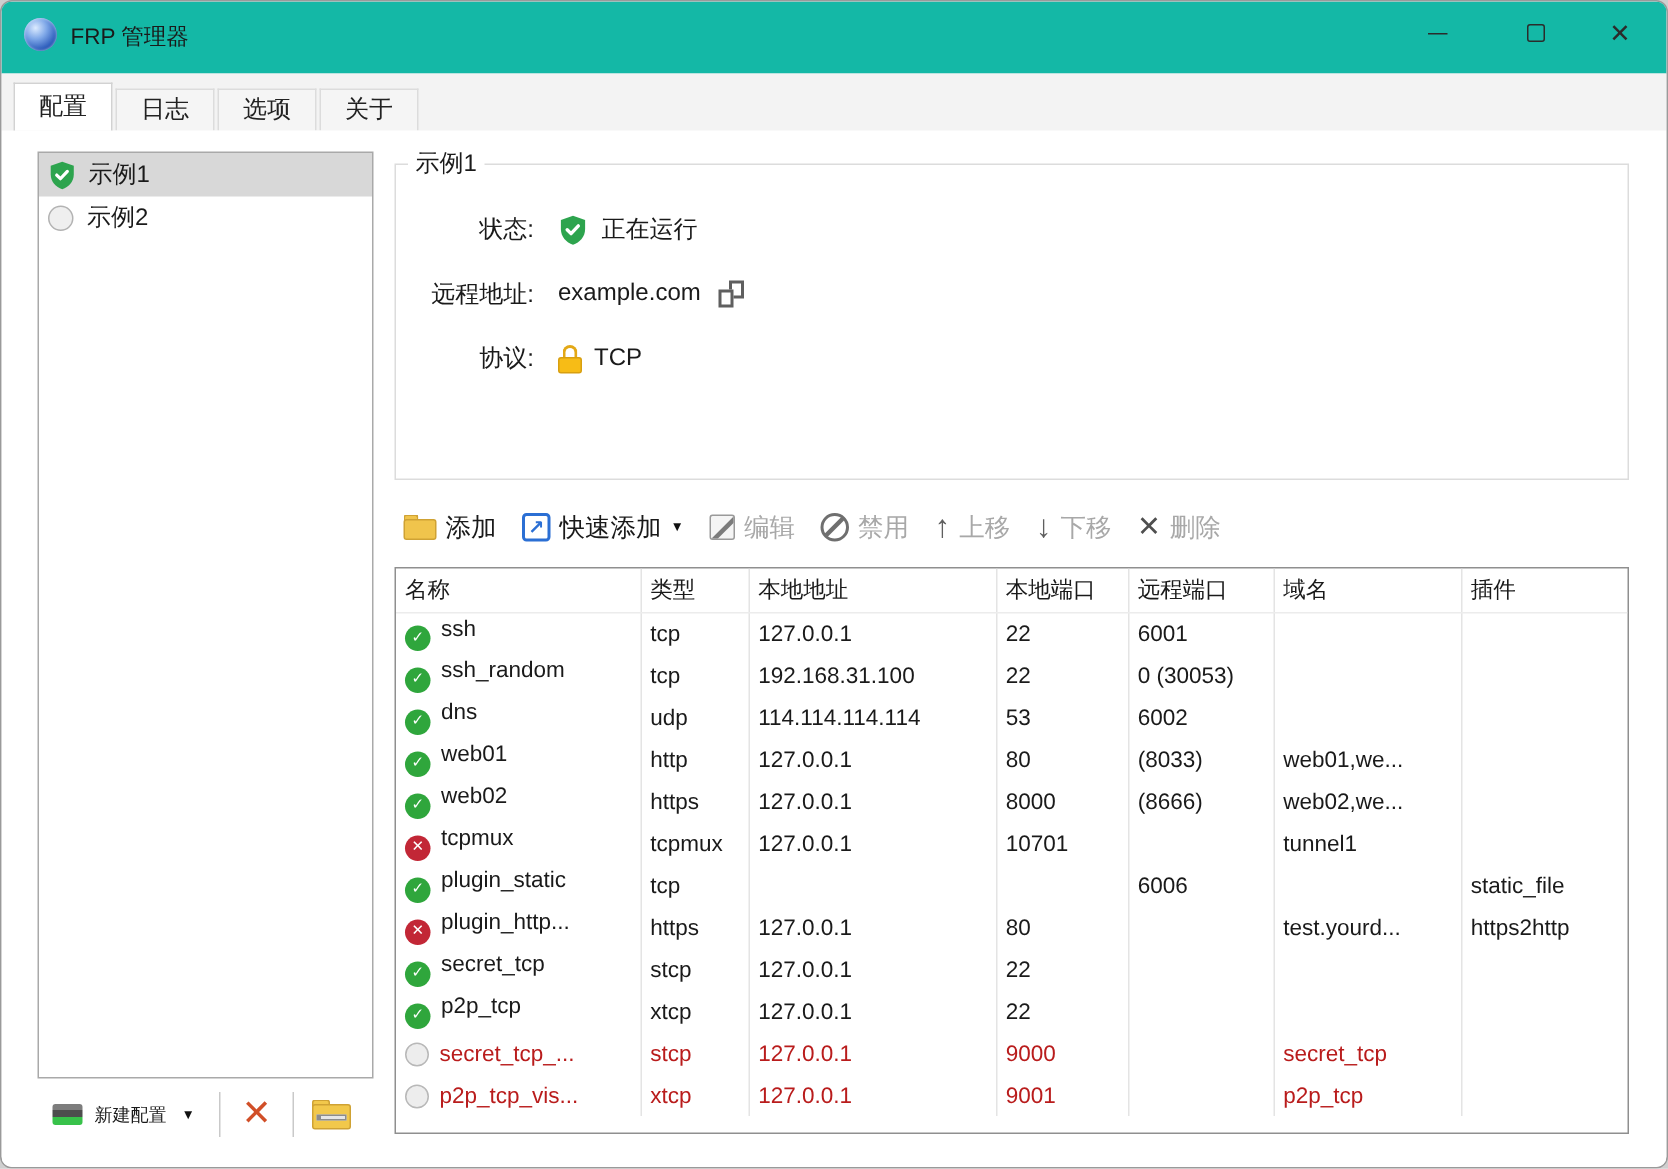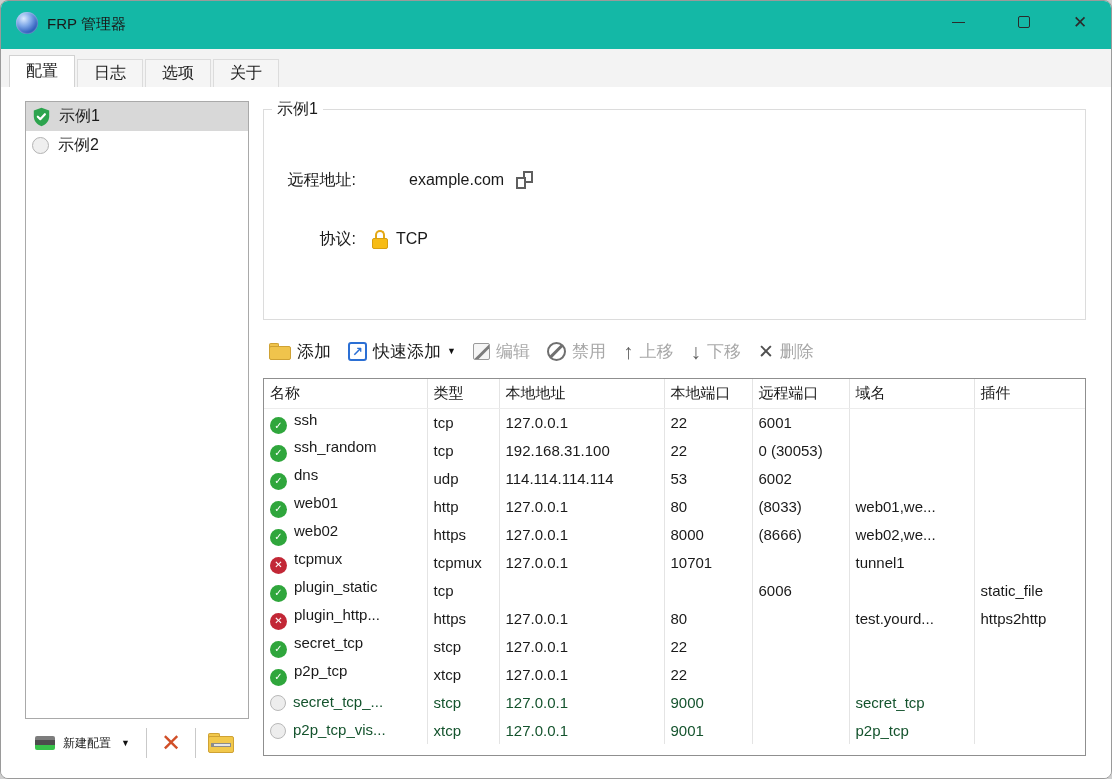--- a/index.html
+++ b/index.html
@@ -79,21 +79,21 @@
   .ban-slash { position:absolute; left:6px; top:-1px; width:2.5px; height:16px; background:#6f6f6f; transform:rotate(45deg); }
   .arrow-glyph { font-size:21px; color:#5f5f5f; font-weight:600; line-height:1; }
   .x-glyph { font-size:19px; color:#4f4f4f; font-weight:bold; line-height:1; }
   
   .table-wrap { position:absolute; left:262px; top:291px; width:823px; height:378px; border:1px solid #8f8f8f; background:#fff; overflow:hidden; }
   table { border-collapse:collapse; table-layout:fixed; width:821px; }
   th { height:29px; font-weight:normal; text-align:left; font-size:15px; padding:0 4px 0 6px;
     border-right:1px solid #e4e4e4; border-bottom:1px solid #ececec; overflow:hidden; white-space:nowrap; }
   td { height:28px; font-size:15px; padding:0 4px 0 6px; border-right:1px solid #e4e4e4; overflow:hidden; white-space:nowrap; }
   th:last-child, td:last-child { border-right:none; }
-  tr.off td, tr.off td span { color:#14532d; }
+  tr.off td, tr.off td span { color:#b91c1c; }
   .st { display:inline-flex; width:17px; height:17px; border-radius:50%; margin-right:7px; vertical-align:-4px;
     align-items:center; justify-content:center; font-size:10px; color:#fff; font-weight:bold; line-height:1; }
   .st.ok { background:#2fa63c; }
   .st.err { background:#c22736; }
   .st.off { background:#ededed; border:1px solid #b8b8b8; width:16px; height:16px; }
   .st.ok::after { content:"✓"; } .st.err::after { content:"✕"; }
 </style>
 </head>
 <body>
 
@@ -148,22 +148,32 @@
       <div class="zipfolder">
         <div class="zip-tab"></div>
         <div class="zip-body"></div>
         <div class="zip-line"></div>
       </div>
     </div>
 
     <div class="groupbox">
       <span class="legend">示例1</span>
 
-
-      <div class="d-row" style="top:57px;gap:37px;">
+      <div class="d-row" style="top:30px;">
+        <span class="d-label">状态:</span>
+        <span class="d-val">
+          <svg class="d-shield" viewBox="0 0 24 26">
+            <path d="M12 1 22 4.6 V12 C22 18.6 17.6 23 12 25 C6.4 23 2 18.6 2 12 V4.6 Z" fill="#2da44e"></path>
+            <path d="M7.2 12.6 l3.2 3.2 6-6.4" stroke="#fff" stroke-width="2.8" fill="none" stroke-linecap="round" stroke-linejoin="round"></path>
+          </svg>
+          <span>正在运行</span>
+        </span>
+      </div>
+
+      <div class="d-row" style="top:73px;">
         <span class="d-label">远程地址:</span>
         <span class="d-val">
           <span>example.com</span>
           <span class="copy-icon">
             <span class="copy-back"></span>
             <span class="copy-front"></span>
           </span>
         </span>
       </div>
 

